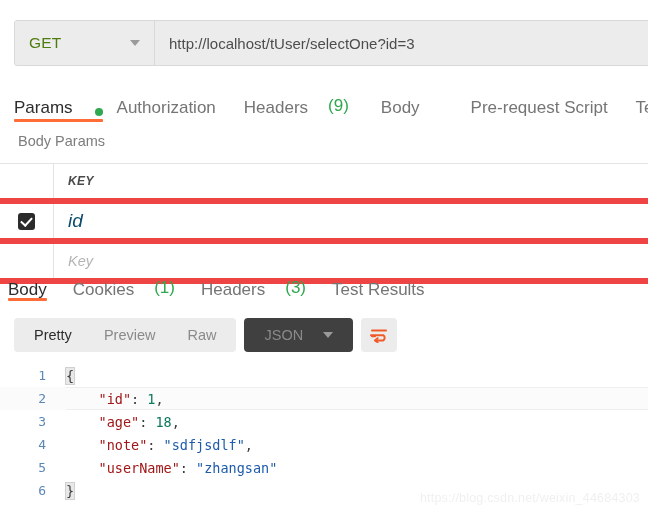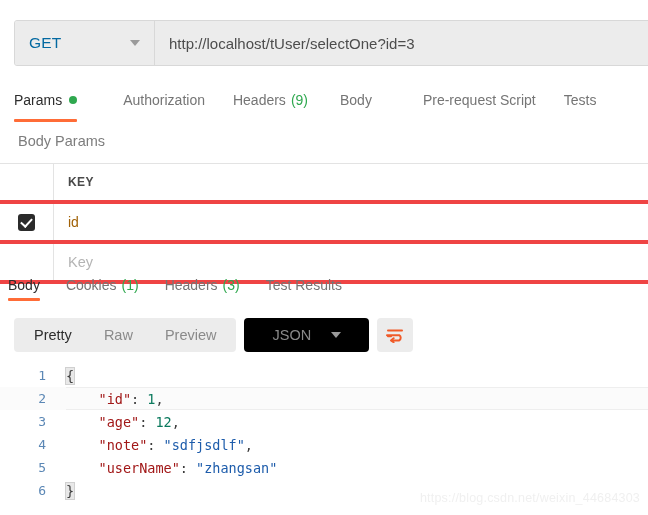--- a/index.html
+++ b/index.html
@@ -31,21 +31,21 @@
     width: 140px;
     display: flex;
     align-items: center;
     padding: 0 14px;
     background: #ececec;
     border-right: 1px solid #d8d8d8;
     cursor: pointer;
   }
   .method-label {
     font-size: 15.5px;
-    color: #0369a1;
+    color: #4d7c0f;
     letter-spacing: .2px;
     flex: 1;
   }
   .caret-down {
     width: 0; height: 0;
     border-left: 5px solid transparent;
     border-right: 5px solid transparent;
     border-top: 6px solid #9a9a9a;
     margin-left: 6px;
   }
@@ -66,27 +66,28 @@
   .req-tabs {
     position: absolute;
     left: 0; top: 84px;
     width: 648px; height: 38px;
     display: flex;
     align-items: flex-start;
   }
   .tab {
     position: relative;
     display: flex;
-    align-items: center;
+    align-items: flex-end;
     height: 32px;
     padding: 0 0 0 0;
-    font-size: 14px;
+    font-size: 17px;
     color: #757575;
     cursor: pointer;
     white-space: nowrap;
+    gap: 15px;
   }
   .tab .tab-txt { line-height: 1; }
   .tab.active .tab-txt { color: #2d2d2d; }
   .tab .underline {
     position: absolute;
     left: 0; right: 0; bottom: -6px;
     height: 3px;
     background: #ff6c37;
     border-radius: 1px;
   }
@@ -108,42 +109,43 @@
   }
   .qp-table {
     position: absolute;
     left: 0; top: 163px;
     width: 648px;
     border-top: 1px solid #e3e3e3;
   }
   .qp-row {
     display: flex;
     height: 40px;
-    border-bottom: 4px solid #ef4444;
+    border-bottom: 6px solid #ef4444;
+    font-style: italic;
   }
   .qp-check-cell {
     width: 54px;
     display: flex;
     align-items: center;
     justify-content: center;
     border-right: 1px solid #e3e3e3;
   }
   .qp-key-cell {
     flex: 1;
     display: flex;
     align-items: center;
     padding-left: 14px;
   }
   .hdr-text {
     font-size: 12px;
     font-weight: bold;
     color: #4a4a4a;
     letter-spacing: .4px;
   }
-  .cell-text { font-size: 14px; color: #a16207; }
+  .cell-text { font-size: 19px; color: #0c4a6e; }
   .cell-placeholder { font-size: 14.5px; color: #b4b4b4; }
   .checkbox {
     width: 17px; height: 17px;
     background: #2b2b2b;
     border-radius: 3px;
     position: relative;
     cursor: pointer;
   }
   .checkbox::after {
     content: "";
@@ -185,24 +187,24 @@
     color: #8a8a8a;
     padding: 0 16px;
     line-height: 34px;
     cursor: pointer;
     white-space: nowrap;
   }
   .fmt-item.active { color: #2d2d2d; }
   .fmt-json {
     display: flex;
     align-items: center;
-    background: #000000;
+    background: #404040;
     border-radius: 4px;
     height: 34px;
-    padding: 0 28px;
+    padding: 0 20px;
     cursor: pointer;
   }
   .fmt-json .lbl { font-size: 14.5px; color: #8a8a8a; margin-right: 14px; }
   .wrap-btn {
     width: 36px; height: 34px;
     background: #ececec;
     border-radius: 4px;
     display: flex;
     align-items: center;
     justify-content: center;
@@ -273,21 +275,21 @@
       <span class="url-text">http://localhost/tUser/selectOne?id=3</span>
     </div>
   </div>
 
   <div class="req-tabs" id="req-tabs">
       <div class="tab active" style="margin-left: 14px;">
         <span class="tab-txt">Params</span>
         <span class="green-dot"></span>
         <span class="underline"></span>
       </div>
-      <div class="tab" style="margin-left: 46px;">
+      <div class="tab" style="margin-left: 14px;">
         <span class="tab-txt">Authorization</span>
       </div>
       <div class="tab" style="margin-left: 28px;">
         <span class="tab-txt">Headers</span>
         <span class="count-green">(9)</span>
       </div>
       <div class="tab" style="margin-left: 32px;">
         <span class="tab-txt">Body</span>
       </div>
       <div class="tab" style="margin-left: 51px;">
@@ -337,22 +339,22 @@
         <span class="count-green">(3)</span>
       </div>
       <div class="tab" style="margin-left: 26px; height: 26px;">
         <span class="tab-txt">Test Results</span>
       </div>
     </div>
 
   <div class="fmt-bar">
     <div class="fmt-group" id="fmt-group">
         <span class="fmt-item active">Pretty</span>
+        <span class="fmt-item">Preview</span>
         <span class="fmt-item">Raw</span>
-        <span class="fmt-item">Preview</span>
       </div>
     <div class="fmt-json">
       <span class="lbl">JSON</span>
       <span class="caret-down"></span>
     </div>
     <div class="wrap-btn">
       <svg width="18" height="15" viewBox="0 0 18 15">
         <rect x="1" y="1.5" width="16" height="2" rx="1" fill="#f05a28"></rect>
         <path d="M1 7.2 H13.2 a3 3 0 0 1 0 5.2 H5.6" fill="none" stroke="#f05a28" stroke-width="2" stroke-linecap="round"></path>
         <path d="M7.6 10.2 L5.0 12.4 L7.6 14.2" fill="none" stroke="#f05a28" stroke-width="2" stroke-linecap="round" stroke-linejoin="round"></path>
@@ -365,21 +367,21 @@
       <div class="code-line">
         <div class="gutter">1</div>
         <div class="code-txt"><span class="tok-brace">{</span></div>
       </div>
       <div class="code-line hl">
         <div class="gutter">2</div>
         <div class="code-txt"><span>    </span><span class="tok-key">"id"</span><span class="tok-punc">: </span><span class="tok-num">1</span><span class="tok-punc">,</span></div>
       </div>
       <div class="code-line">
         <div class="gutter">3</div>
-        <div class="code-txt"><span>    </span><span class="tok-key">"age"</span><span class="tok-punc">: </span><span class="tok-num">12</span><span class="tok-punc">,</span></div>
+        <div class="code-txt"><span>    </span><span class="tok-key">"age"</span><span class="tok-punc">: </span><span class="tok-num">18</span><span class="tok-punc">,</span></div>
       </div>
       <div class="code-line">
         <div class="gutter">4</div>
         <div class="code-txt"><span>    </span><span class="tok-key">"note"</span><span class="tok-punc">: </span><span class="tok-str">"sdfjsdlf"</span><span class="tok-punc">,</span></div>
       </div>
       <div class="code-line">
         <div class="gutter">5</div>
         <div class="code-txt"><span>    </span><span class="tok-key">"userName"</span><span class="tok-punc">: </span><span class="tok-str">"zhangsan"</span></div>
       </div>
       <div class="code-line">

